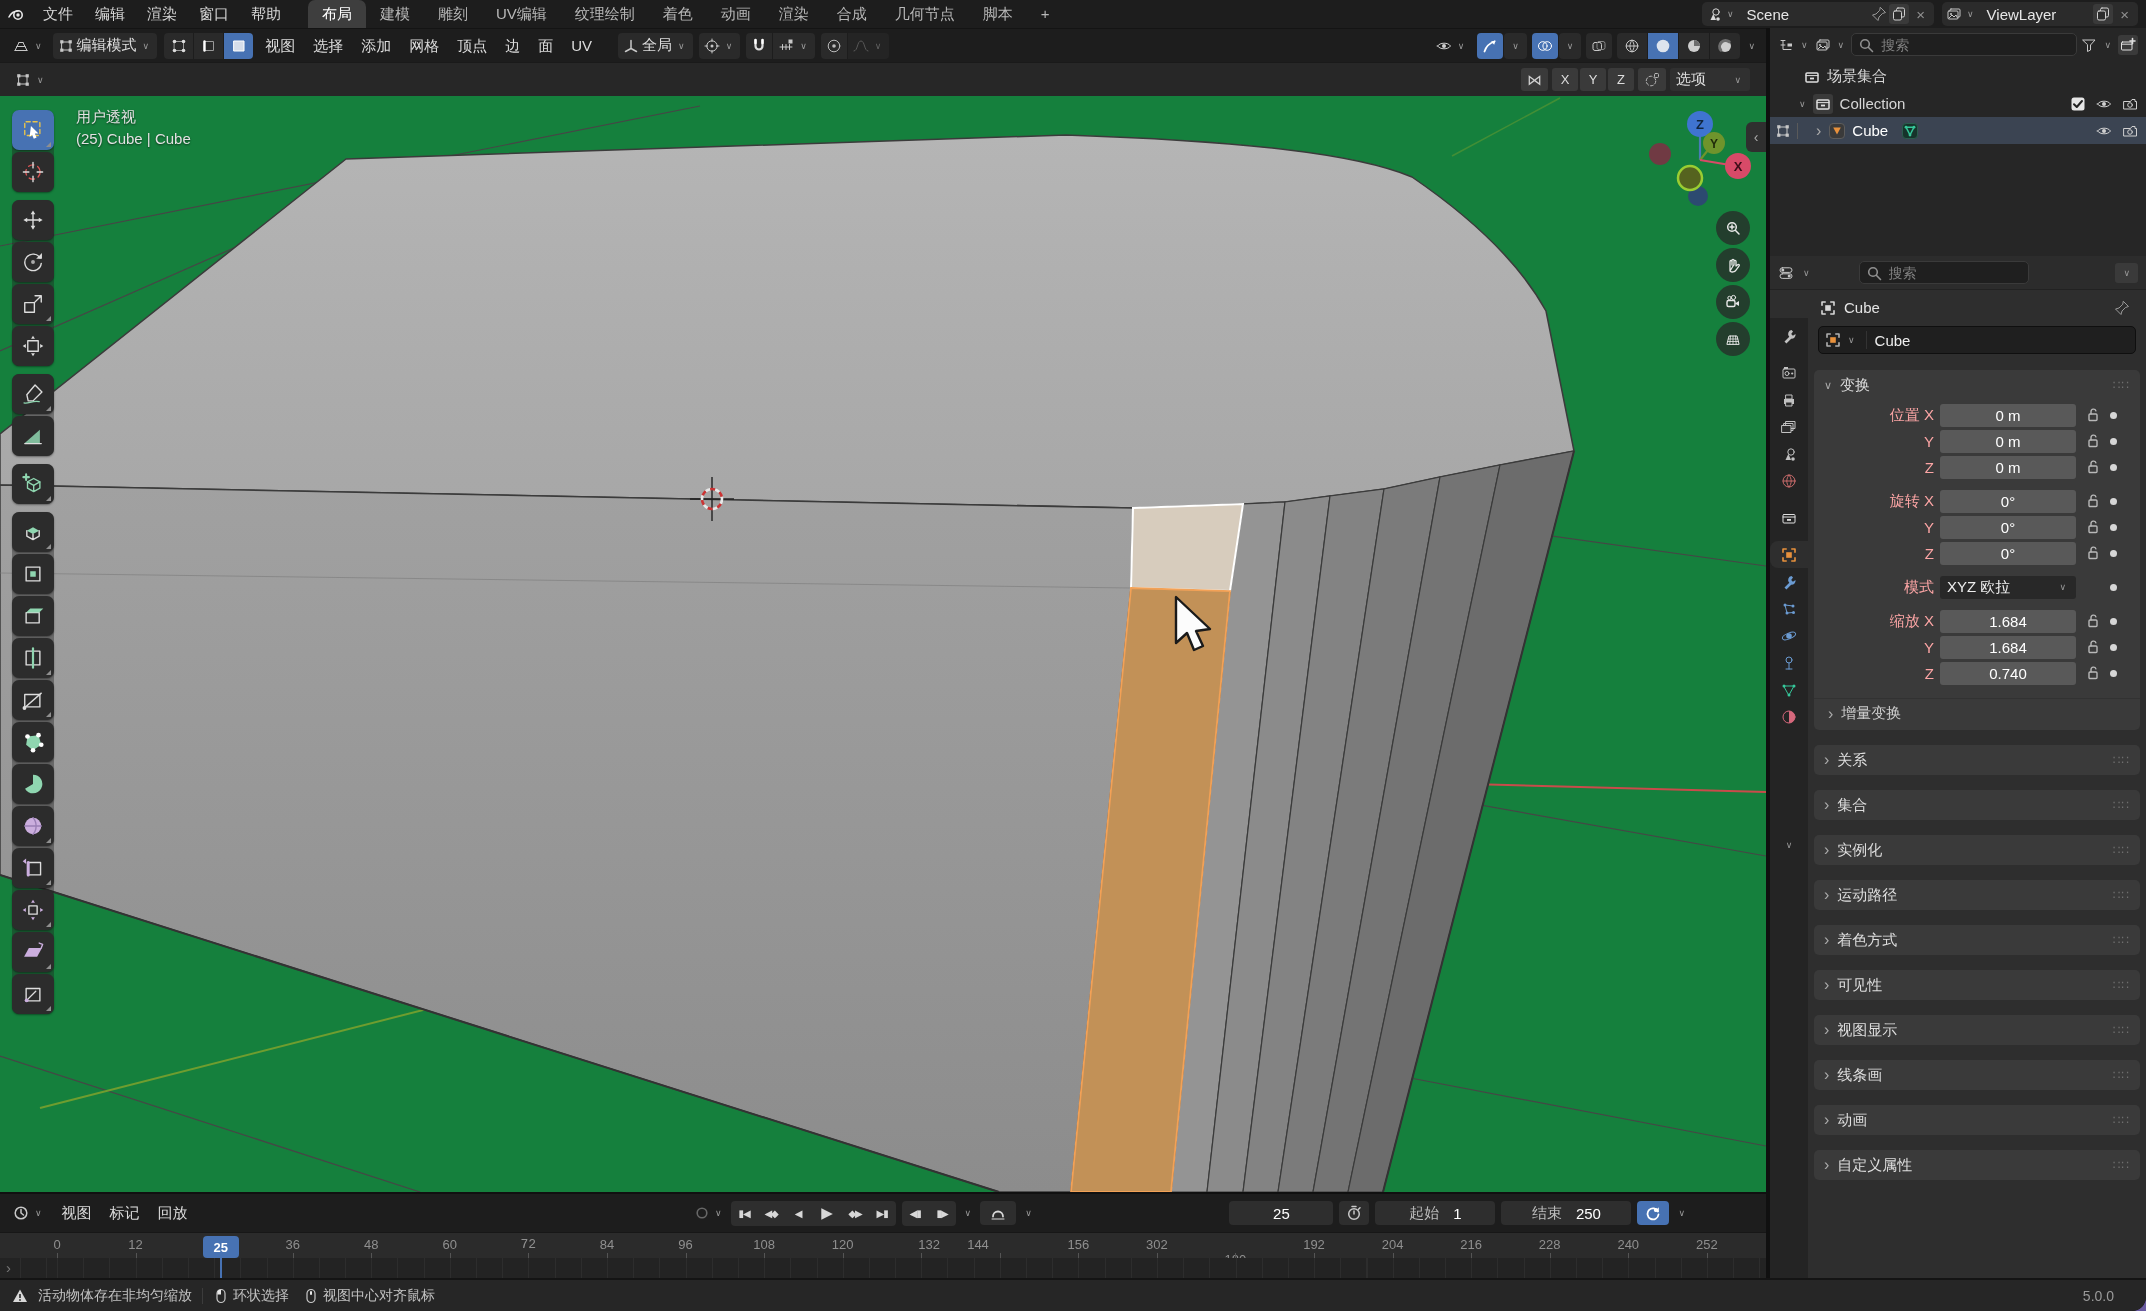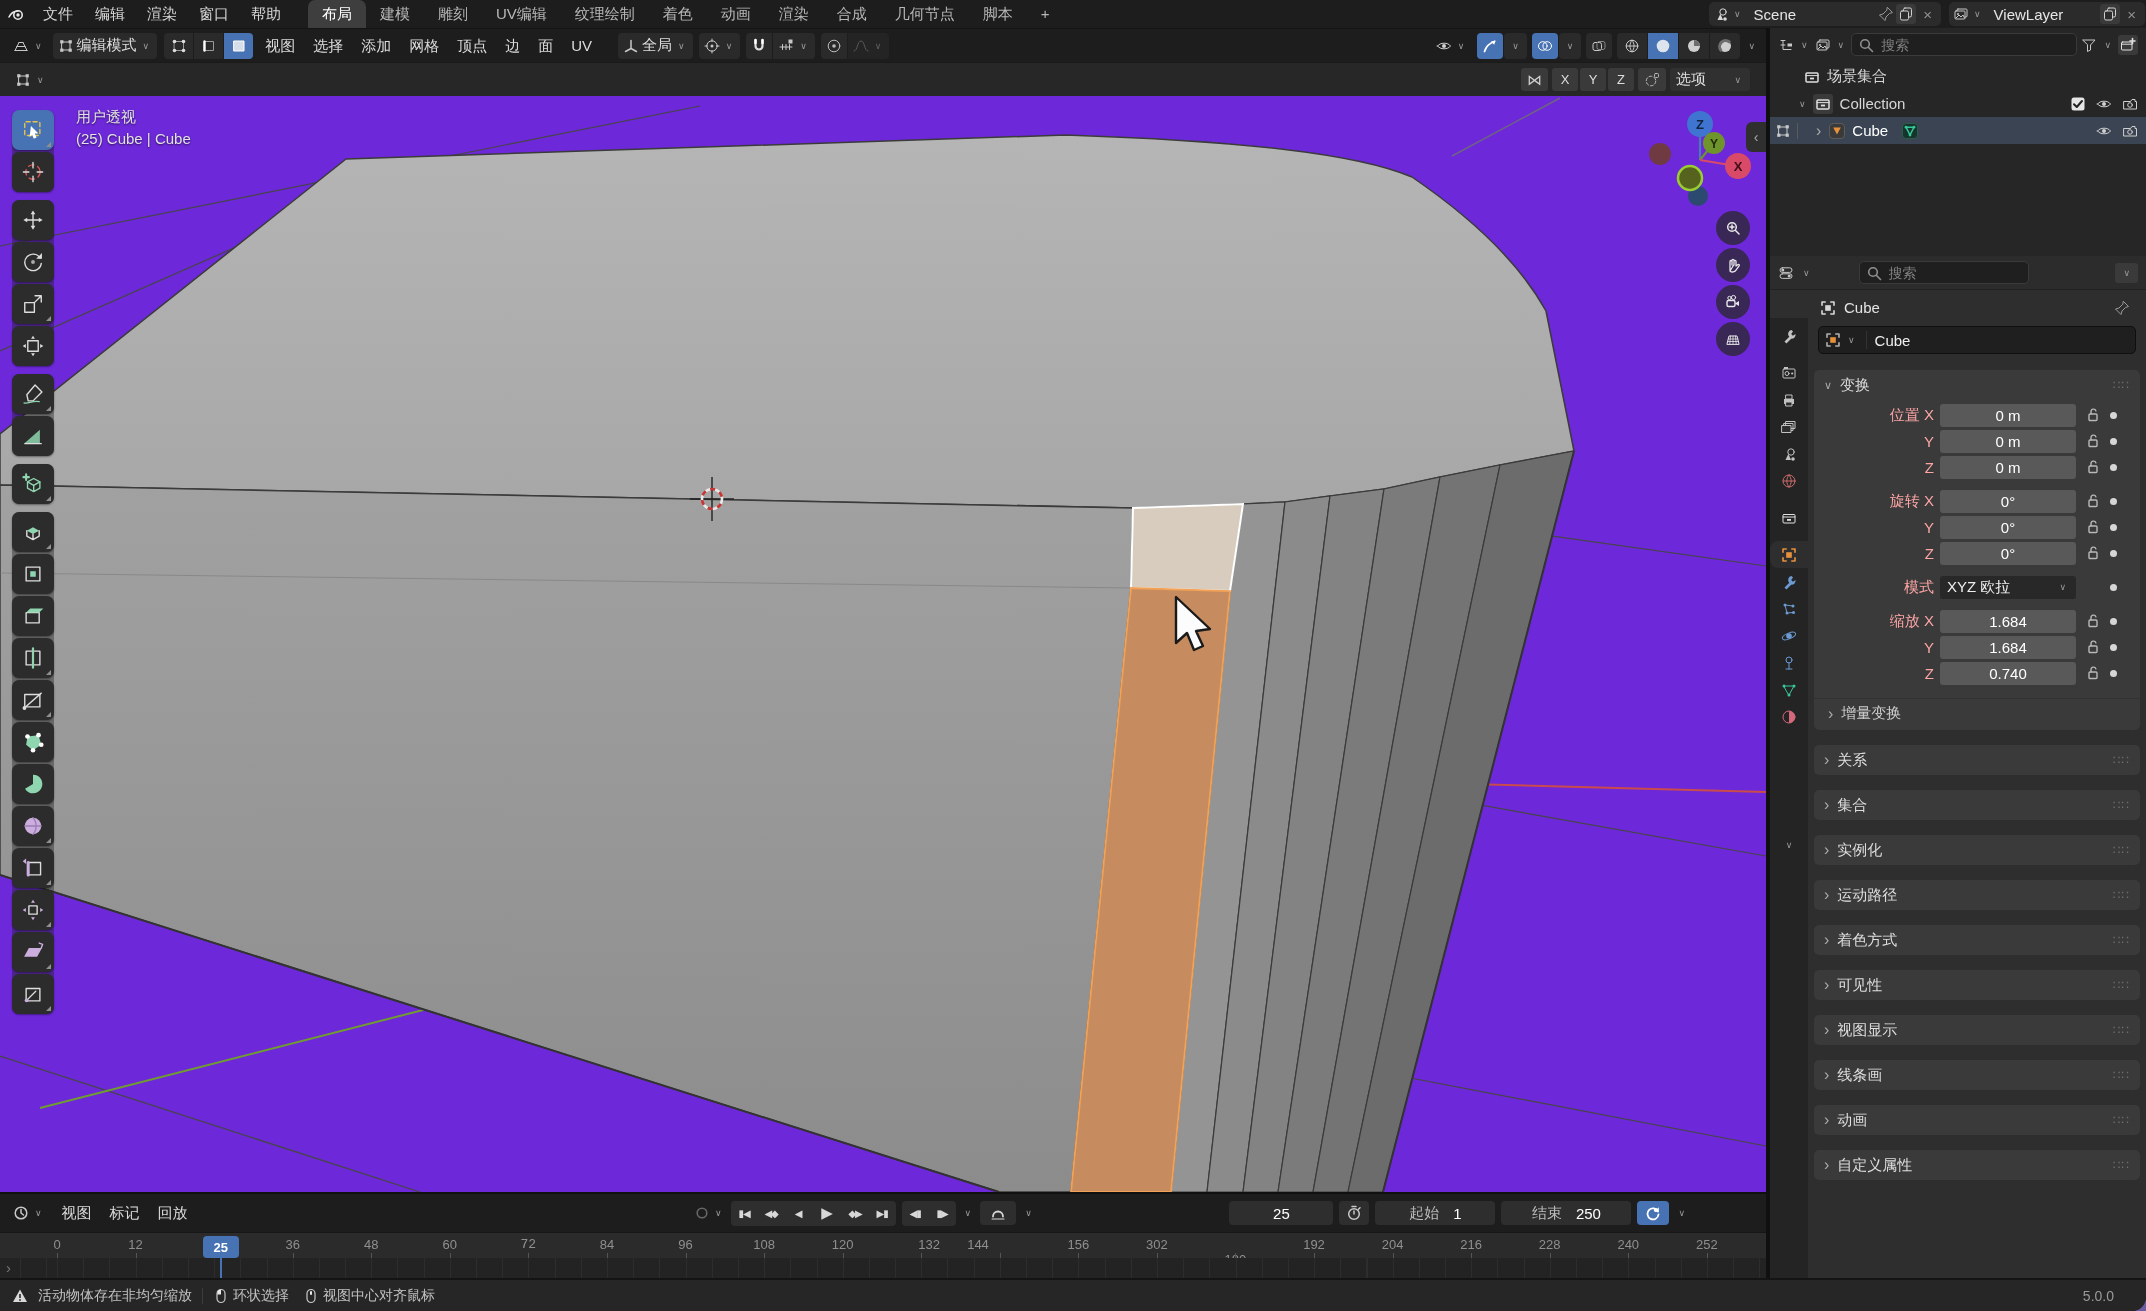--- a/index.html
+++ b/index.html
@@ -46,21 +46,21 @@
 
   
   #tset{left:0;top:62px;width:1766px;height:34px;background:#272727;display:flex;align-items:center;
         padding:0 10px;gap:4px;border-top:1px solid #1a1a1a;}
   .tsq{background:#3a3a3a;border-radius:3px;height:23px;min-width:26px;display:flex;align-items:center;
        justify-content:center;color:#ddd;font-size:13px;padding:0 6px;}
   .bowtie{color:#cfcfcf;font-size:15px;}
   .bowtie::after{content:"\22C8";}
 
   
-  #vp{left:0;top:96px;width:1766px;height:1096px;background:#6d28d9;overflow:hidden;}
+  #vp{left:0;top:96px;width:1766px;height:1096px;background:#15803d;overflow:hidden;}
   #vp-overlay-text{left:76px;top:10px;color:#e2e2e2;text-shadow:0 1px 2px rgba(0,0,0,.6);line-height:22px;}
   #toolbar{left:12px;top:14px;width:42px;display:flex;flex-direction:column;gap:8px;}
   .tgroup{display:flex;flex-direction:column;gap:2px;background:#20202066;border-radius:8px;}
   .tool{position:relative;width:42px;height:40px;background:#2c2c2c;border-radius:7px;
         display:flex;align-items:center;justify-content:center;box-shadow:0 1px 2px rgba(0,0,0,.4);}
   .tool.active{background:#4772b3;}
   .tool .tri{position:absolute;right:3px;bottom:3px;width:0;height:0;
              border-left:5px solid transparent;border-bottom:5px solid #8f8f8f;}
   #navgiz{left:1638px;top:6px;}
   .navbtn{width:34px;height:34px;border-radius:50%;background:rgba(40,40,40,.75);
@@ -163,21 +163,21 @@
         <div class="wtab">UV编辑</div>
         <div class="wtab">纹理绘制</div>
         <div class="wtab">着色</div>
         <div class="wtab">动画</div>
         <div class="wtab">渲染</div>
         <div class="wtab">合成</div>
         <div class="wtab">几何节点</div>
         <div class="wtab">脚本</div>
         <div class="wtab">+</div>
       </div>
-    <div class="flex" style="margin-left:auto;margin-right:1px;gap:8px">
+    <div class="flex" style="margin-left:auto;margin-right:8px;gap:8px">
       <div class="idblock" style="width:232px">
         <span class="ico">
             <svg width="16" height="16" viewBox="0 0 16 16" fill="none" stroke-linecap="round" stroke-linejoin="round">
               <circle cx="10" cy="6" r="3.2" stroke="#d8d8d8"></circle>
               <path d="M4.5 14l2.8-6 2.8 6Z" fill="#d8d8d8"></path>
               <circle cx="12" cy="13" r="1.8" fill="#d8d8d8"></circle>
             </svg>
           </span>
         <span class="cv"></span>
         <span class="lbl">Scene</span>

